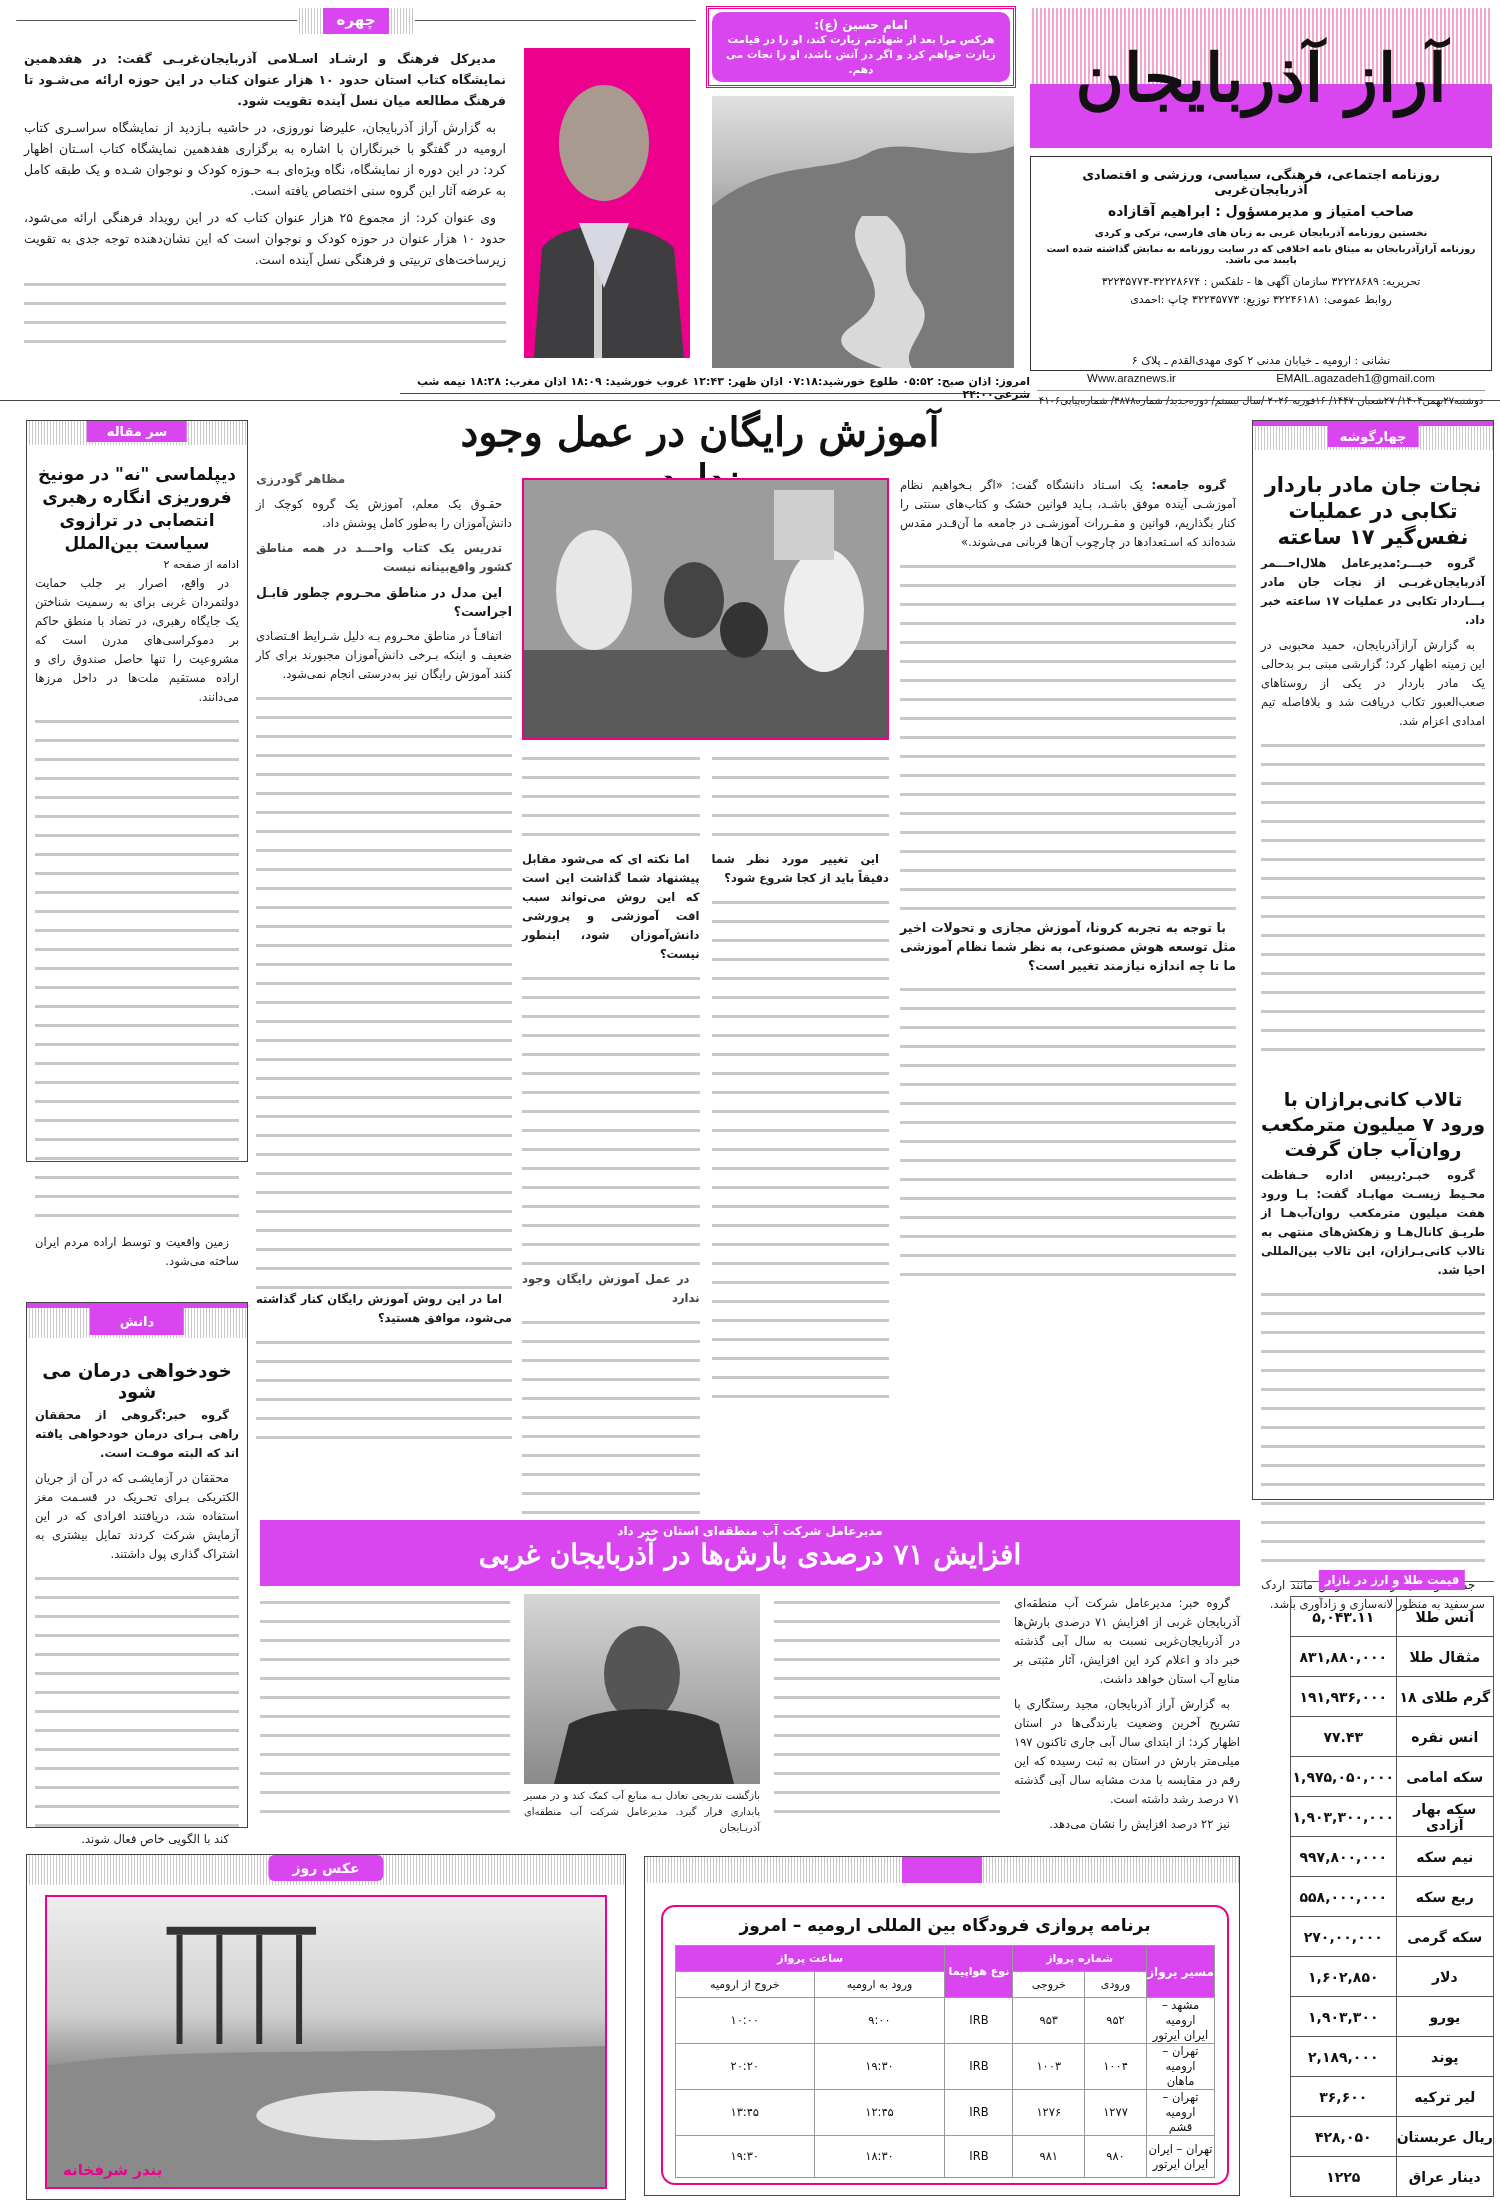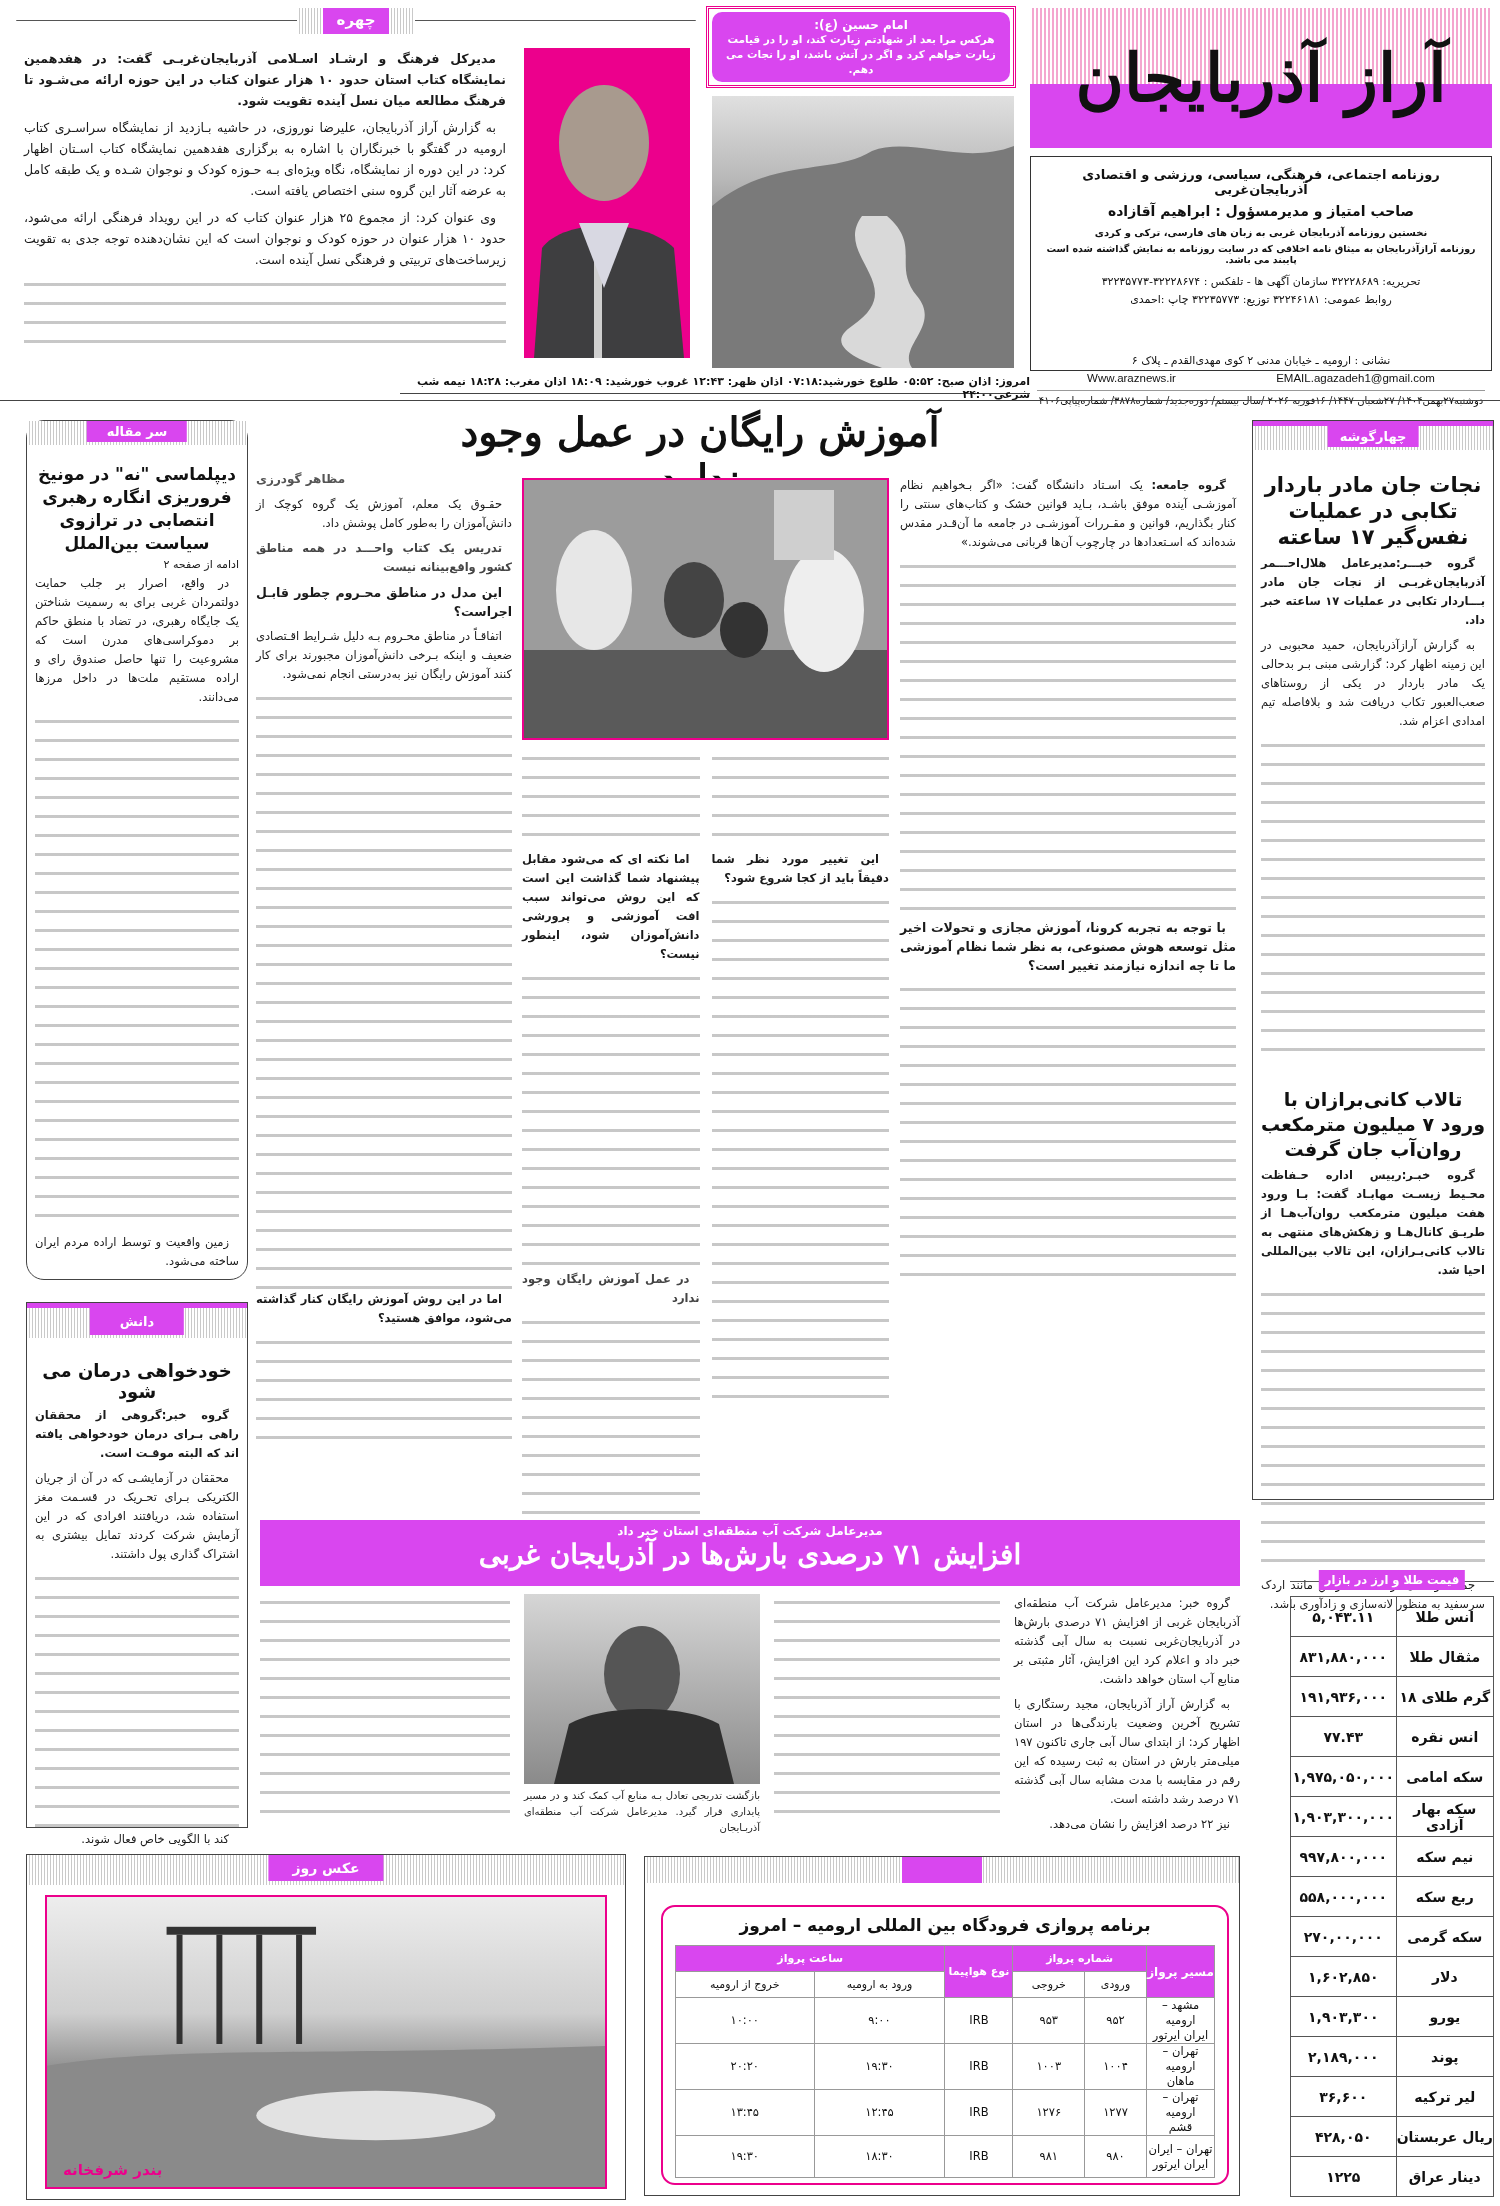--- a/index.html
+++ b/index.html
@@ -149,21 +149,21 @@
     <div style="flex:1;">
       <div class="filler-lines" style="height:100px;"></div>
       <p style="font-weight:bold;">اما نکته ای که می‌شود مقابل پیشنهاد شما گذاشت این است که این روش می‌تواند سبب افت آموزشی و پرورشی دانش‌آموزان شود، اینطور نیست؟</p>
       <div class="filler-lines" style="height:300px;"></div>
       <p style="font-weight:bold; color:#444;">در عمل آموزش رایگان وجود ندارد</p>
       <div class="filler-lines" style="height:200px;"></div>
     </div>
   </div>
 </div>
 
-<div class="abs boxed" style="left:26px; top:420px; width:222px; height:860px; border-color:#444;border-radius:18px;">
+<div class="abs boxed" style="left:26px; top:420px; width:222px; height:742px; border-color:#444;">
   <div class="hatch" style="height:24px; position:relative;">
     <div class="mag sect-label" style="position:absolute; left:50%; transform:translateX(-50%); top:0; font-size:13px; padding:3px 20px;">سر مقاله</div>
   </div>
   <div style="padding:18px 8px 0;">
     <h2 style="text-align:center; font-size:17px; line-height:23px;">دیپلماسی "نه" در مونیخ فروریزی انگاره رهبری انتصابی در ترازوی سیاست بین‌الملل</h2>
     <div class="body-text">
       <div style="font-size:11px;">ادامه از صفحه ۲</div>
       <p>در واقع، اصرار بر جلب حمایت دولتمردان غربی برای به رسمیت شناختن یک جایگاه رهبری، در تضاد با منطق حاکم بر دموکراسی‌های مدرن است که مشروعیت را تنها حاصل صندوق رای و اراده مستقیم ملت‌ها در داخل مرزها می‌دانند.</p>
       <div class="filler-lines" style="height:520px;"></div>
       <p>زمین واقعیت و توسط اراده مردم ایران ساخته می‌شود.</p>
@@ -212,21 +212,21 @@
       <div style="font-size:10px; line-height:16px; margin-top:4px;">بازگشت تدریجی تعادل بـه منابع آب کمک کند و در مسیر پایداری قرار گیرد. مدیرعامل شرکت آب منطقه‌ای آذربـایجان</div>
     </div>
     <div style="flex:1;">
         <div class="filler-lines" style="height:220px;"></div>
       </div>
   </div>
 </div>
 
 <div class="abs boxed" style="left:26px; top:1854px; width:600px; height:346px; border-color:#444;">
   <div class="hatch" style="height:30px; position:relative;">
-    <div class="mag sect-label" style="position:absolute; left:50%; transform:translateX(-50%); top:0; font-size:14px; padding:5px 24px;">عکس روز</div>
+    <div class="mag sect-label" style="position:absolute; left:50%; transform:translateX(-50%); top:0; font-size:14px; padding:5px 24px;border-radius:6px;">عکس روز</div>
   </div>
   <div style="position:absolute; left:18px; right:18px; top:40px; bottom:10px; border:2px solid #ec008c; background:linear-gradient(180deg,#ededed 0%,#cfcfcf 40%,#6d6d6d 70%,#3d3d3d 100%);">
     <svg width="100%" height="100%" viewBox="0 0 560 292" preserveAspectRatio="none">
       <rect x="120" y="30" width="150" height="8" fill="#333"></rect>
       <rect x="130" y="38" width="6" height="110" fill="#333"></rect>
       <rect x="170" y="38" width="6" height="110" fill="#333"></rect>
       <rect x="210" y="38" width="6" height="110" fill="#333"></rect>
       <rect x="250" y="38" width="6" height="110" fill="#333"></rect>
       <path d="M0,170 C120,150 260,160 560,150 L560,292 L0,292 Z" fill="#8a8a8a"></path>
       <ellipse cx="330" cy="220" rx="120" ry="25" fill="#e2e2e2"></ellipse>

